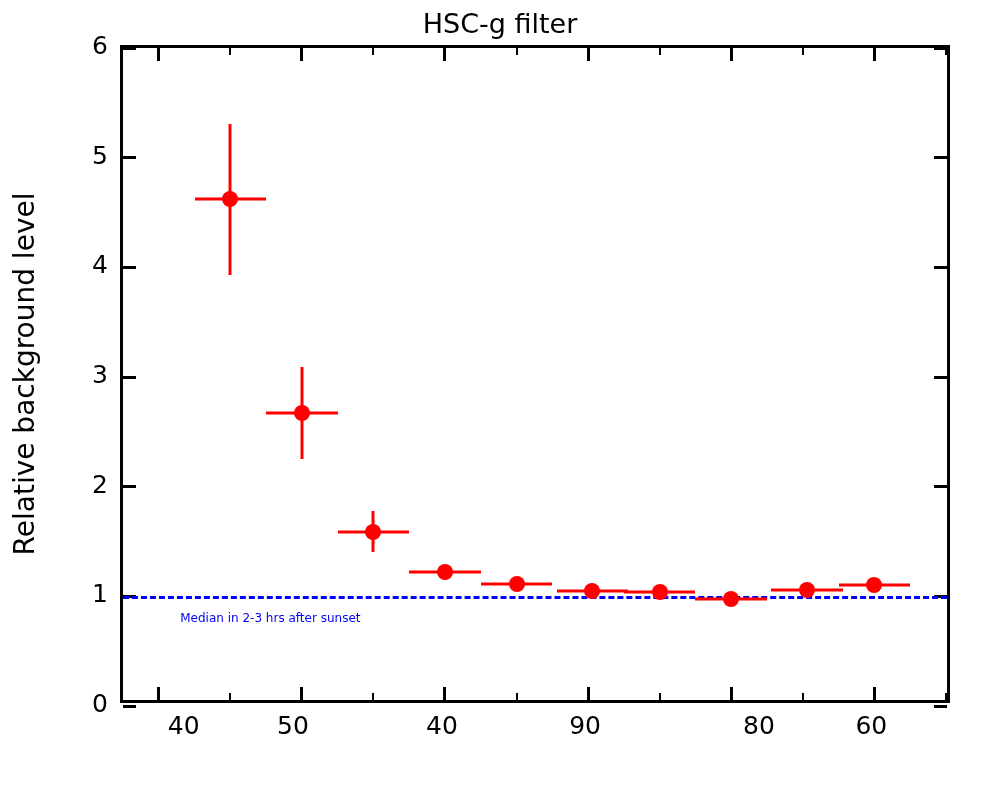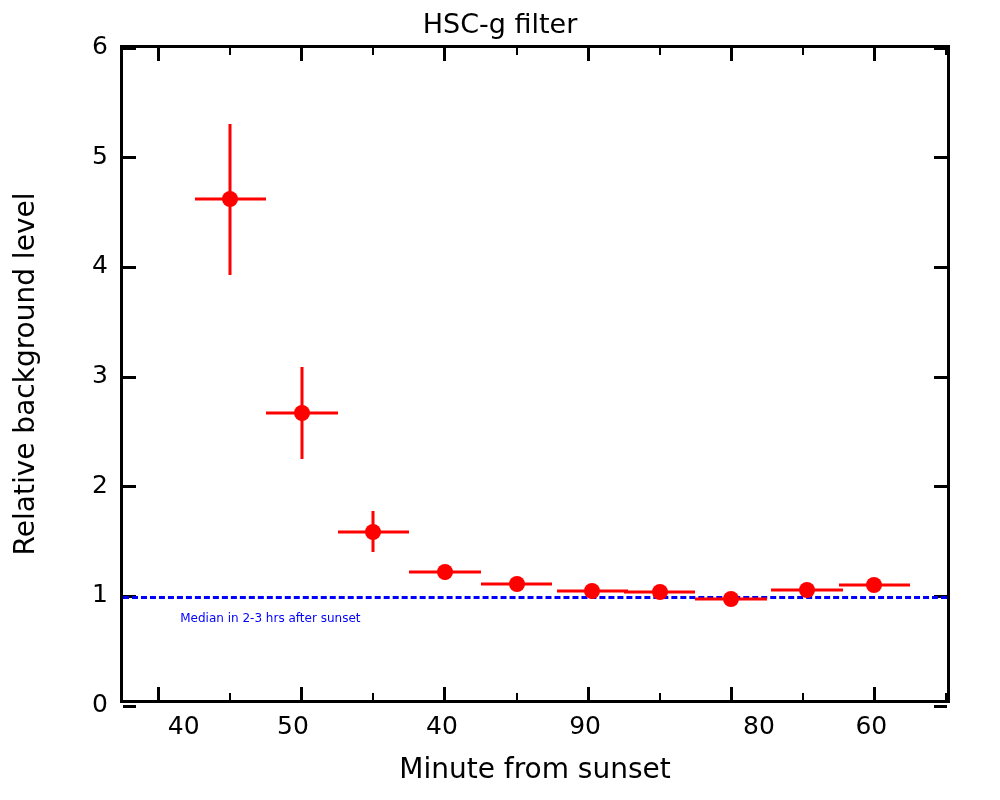--- a/index.html
+++ b/index.html
@@ -136,21 +136,20 @@
 <body>
 
 <div id="page">
 
   <div id="chart-title">HSC-g filter</div>
 
   <div id="ylabel-wrap">
     <div id="ylabel">Relative background level</div>
   </div>
 
-  <div id="xlabel">Minute from sunset</div>
 
   <div id="plot-area">
     <div id="plot-inner">
       <div id="ticks-layer">
           <div class="tick tick-x-major" style="left: 34.2759px;"></div>
           <div class="tick tick-x-major-top" style="left: 34.2759px;"></div>
           <div class="tick tick-x-major" style="left: 177.379px;"></div>
           <div class="tick tick-x-major-top" style="left: 177.379px;"></div>
           <div class="tick tick-x-major" style="left: 320.483px;"></div>
           <div class="tick tick-x-major-top" style="left: 320.483px;"></div>

